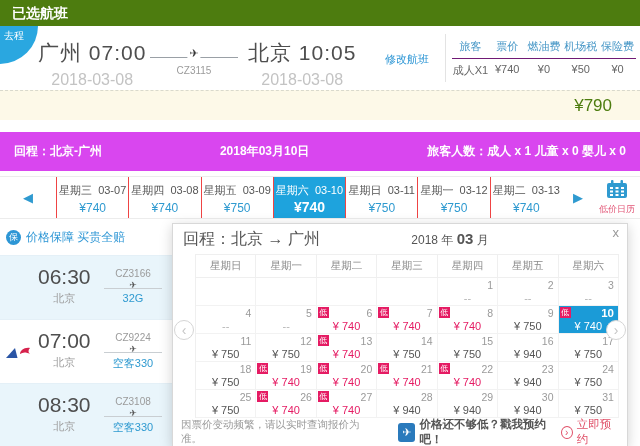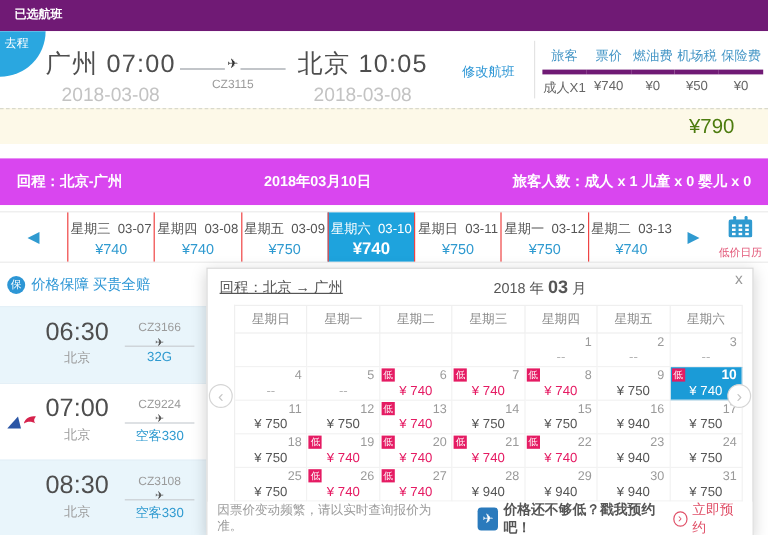--- a/index.html
+++ b/index.html
@@ -1,41 +1,41 @@
 <!DOCTYPE html>
 <html><head>
 <meta charset="utf-8">
 <style>
   html,body{margin:0;padding:0;background:#fff;}
   body{width:640px;height:446px;overflow:hidden;font-family:"Liberation Sans",sans-serif;-webkit-font-smoothing:antialiased;}
   .app{position:relative;width:640px;height:446px;background:#fff;}
 
   
-  .top-bar{height:26px;background:#701a75;color:#fff;font-size:10px;font-weight:bold;line-height:26px;padding-left:12px;}
+  .top-bar{height:26px;background:#4d7c0f;color:#fff;font-size:14px;font-weight:bold;line-height:26px;padding-left:12px;}
 
   
   .outbound{position:relative;height:64px;background:#fff;}
   .ribbon{position:absolute;left:0;top:0;width:38px;height:38px;background:#2aa7e0;border-radius:0 0 100% 0;}
   .ribbon span{position:absolute;left:4px;top:3px;color:#fff;font-size:10px;}
   .city-block{position:absolute;text-align:center;}
   .city-block .city-time{font-size:21px;color:#4e4e4e;letter-spacing:1px;white-space:nowrap;}
   .city-block .date{font-size:16px;color:#c3c3c3;margin-top:4px;}
   .dep{left:38px;top:13px;}
   .arr{left:248px;top:13px;}
   .arrow-block{position:absolute;left:150px;top:21px;width:88px;text-align:center;}
   .arrow-line{position:relative;height:10px;border-bottom:1px solid #9aa0a6;}
   .arrow-line .plane{position:absolute;left:50%;transform:translateX(-50%);top:0px;font-size:11px;color:#333;background:#fff;padding:0 2px;}
   .arrow-block .fno{font-size:10px;color:#9b9b9b;margin-top:7px;}
   .modify{position:absolute;left:385px;top:26px;font-size:11px;color:#2d96d5;cursor:pointer;text-decoration:none;}
   .vdiv{position:absolute;left:445px;top:8px;height:48px;border-left:1px solid #e3e3e3;}
   .fare-table{position:absolute;left:452px;right:4px;top:9px;}
   .ft-row{display:flex;text-align:center;}
   .ft-cell{flex:1;font-size:11px;padding:4px 0;}
   .ft-head .ft-cell{color:#4596c6;}
-  .ft-vals .ft-cell{color:#666;border-top:4px solid #701a75;}
+  .ft-vals .ft-cell{color:#666;border-top:1px solid #701a75;}
 
   
   .price-strip{height:29px;background:#fdf9e8;border-top:1px dashed #d9d9cc;text-align:right;line-height:29px;padding-right:28px;}
   .total{color:#4d7c0f;font-size:17px;}
   .spacer1{height:12px;background:#fff;}
 
   
   .return-bar{height:39px;background:#d946ef;color:#fff;font-size:12px;font-weight:bold;display:flex;align-items:center;justify-content:space-between;padding:0 14px;}
 
   .spacer2{height:5px;background:#fff;}
@@ -67,21 +67,21 @@
   .f-right{position:absolute;left:104px;top:12px;width:58px;text-align:center;}
   .f-right .no{font-size:10px;color:#9b9b9b;}
   .f-right .ln{position:relative;height:9px;border-bottom:1px solid #c9ced2;margin-bottom:3px;}
   .f-right .ln .plane{position:absolute;left:50%;transform:translateX(-50%);top:1px;font-size:9px;color:#555;}
   .f-right .ac{font-size:11px;color:#2f9ad0;}
   .f-logo{position:absolute;left:6px;top:25px;}
 
   
   .popup{position:absolute;left:172px;top:4px;width:456px;height:224px;background:#fff;border:1px solid #d8d8d8;box-shadow:0 3px 12px rgba(0,0,0,.18);box-sizing:border-box;}
   .p-head{position:relative;height:25px;display:flex;align-items:center;padding:3px 10px 0 10px;}
-  .p-route{font-size:12px;color:#555;width:160px;text-decoration:underline;}
+  .p-route{font-size:16px;color:#555;width:160px;}
   .p-month{flex:1;text-align:center;font-size:12px;color:#555;margin-left:-60px;}
   .p-month b{font-size:15px;text-align:right;}
   .p-close{position:absolute;right:8px;top:1px;font-size:13px;color:#999;cursor:pointer;}
   .cal{margin:2px 8px 0 22px;border-top:1px solid #efefef;border-left:1px solid #efefef;}
   .cal-row{display:flex;}
   .c-head-cell{flex:1;font-size:10.5px;color:#8a8a8a;text-align:center;padding:4px 0;border-right:1px solid #efefef;border-bottom:1px solid #efefef;}
   .c-cell{flex:1;position:relative;height:27px;border-right:1px solid #f2f2f2;border-bottom:1px solid #f2f2f2;cursor:pointer;}
   .c-day{position:absolute;top:1px;right:4px;font-size:10.5px;color:#9a9a9a;}
   .badge{position:absolute;top:1px;left:1px;width:11px;height:11px;background:#e51b63;color:#fff;font-size:8px;line-height:11px;text-align:center;}
   .c-price{position:absolute;bottom:1px;left:0;width:100%;text-align:center;font-size:11px;color:#555;}

